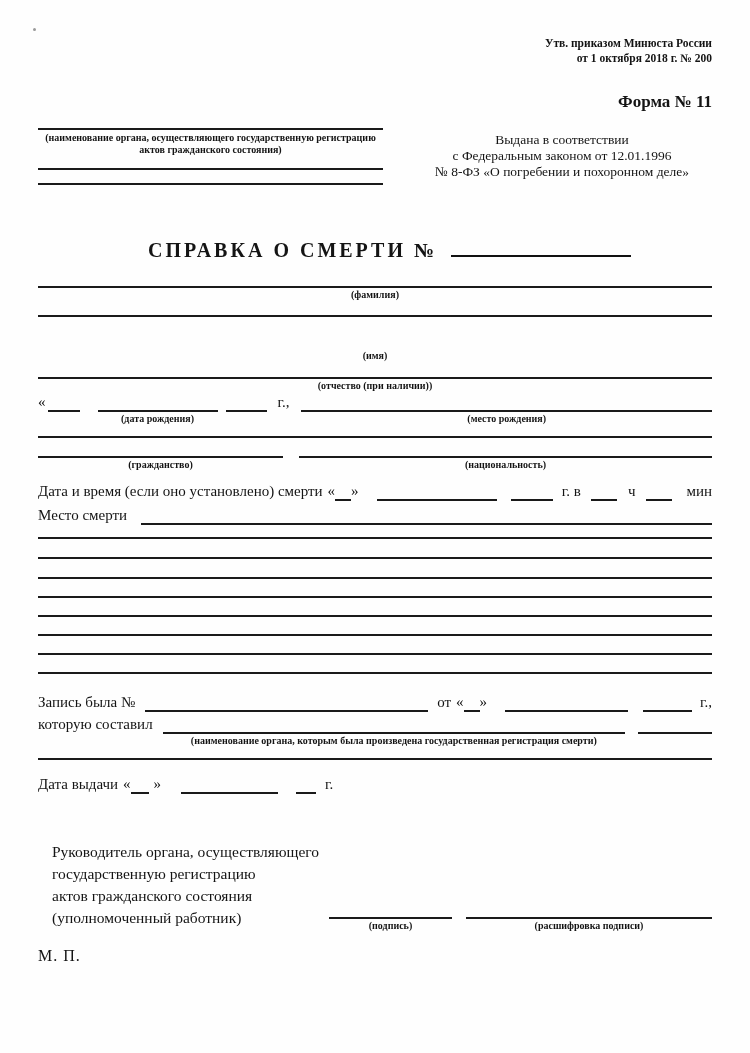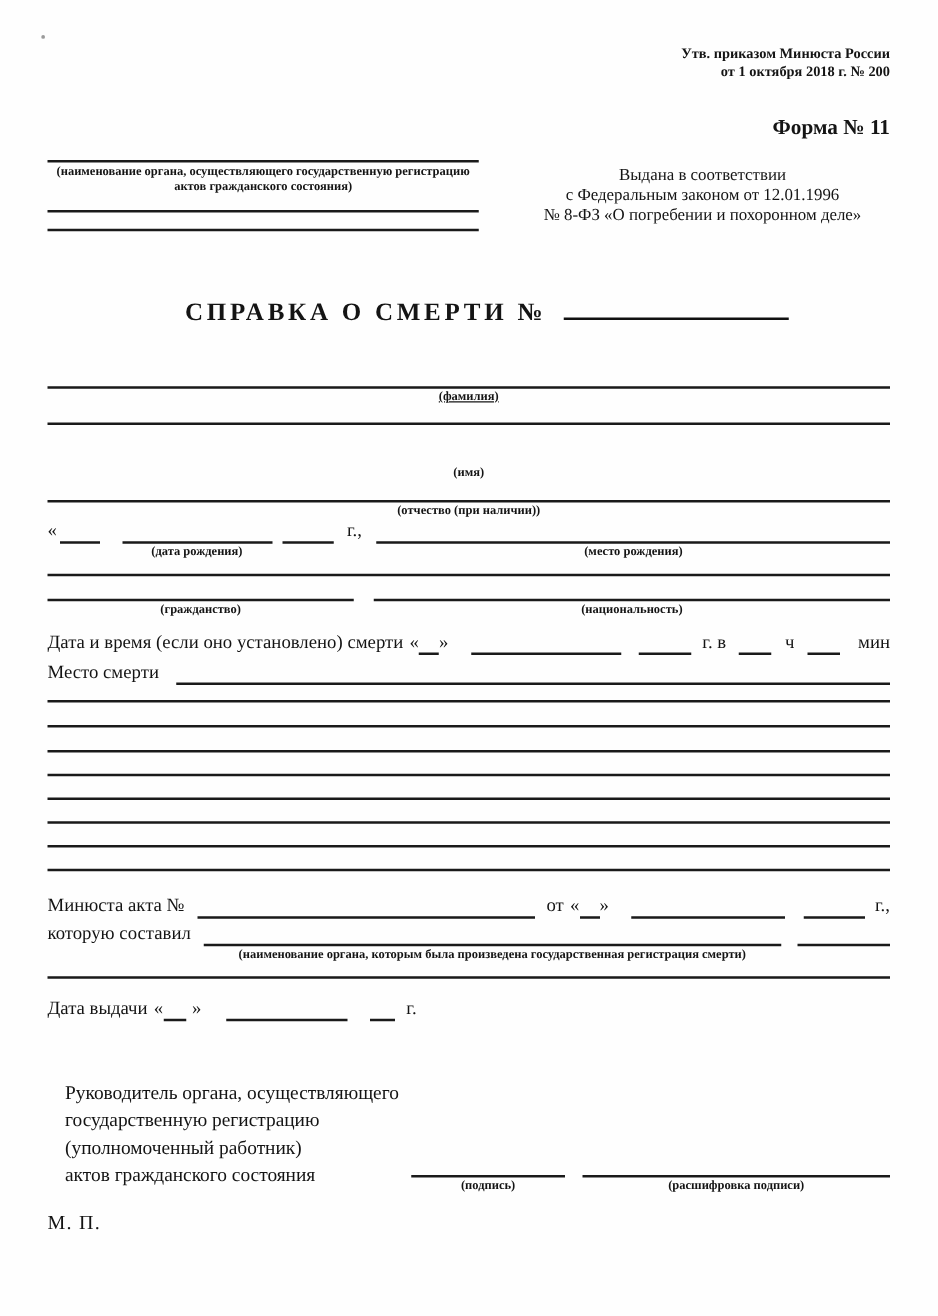--- a/index.html
+++ b/index.html
@@ -67,21 +67,21 @@
       <div>с Федеральным законом от 12.01.1996</div>
       <div>№ 8-ФЗ «О погребении и похоронном деле»</div>
     </div>
   </div>
 
   <div class="title-row">
     <span class="title-text">СПРАВКА О СМЕРТИ №</span>
     <span class="title-line"></span>
   </div>
 
-  <div class="cfield" style="margin-top:47px;text-decoration:underline;">
+  <div class="cfield" style="margin-top:24px;">
     <div class="rule"></div>
     <div class="cap">(фамилия)</div>
   </div>
   <div class="cfield" style="margin-top:14px;gap:32px;">
     <div class="rule"></div>
     <div class="cap">(имя)</div>
   </div>
   <div class="cfield" style="margin-top:15px;">
     <div class="rule"></div>
     <div class="cap">(отчество (при наличии))</div>
@@ -137,21 +137,21 @@
   <div class="rule" style="margin-top:18px;"></div>
 
   <div class="rule" style="margin-top:18px;"></div>
   <div class="rule" style="margin-top:17px;"></div>
   <div class="rule" style="margin-top:17px;"></div>
   <div class="rule" style="margin-top:17px;"></div>
   <div class="rule" style="margin-top:17px;"></div>
   <div class="rule" style="margin-top:17px;"></div>
 
   <div class="frow" style="margin-top:19px;">
-    <span class="lbl">Минюста акта №</span>
+    <span class="lbl">Запись была №</span>
     <span class="bl grow" style="margin-left:10px;"></span>
     <span class="lbl" style="margin-left:9px;text-align:center;">от</span>
     <span class="lbl" style="margin-left:5px;">«</span>
     <span class="bl" style="width:16px;"></span>
     <span class="lbl">»</span>
     <span class="bl" style="width:123px;margin-left:18px;"></span>
     <span class="bl" style="width:49px;margin-left:15px;"></span>
     <span class="lbl" style="margin-left:8px;">г.,</span>
   </div>
 
@@ -171,22 +171,22 @@
     <span class="bl" style="width:18px;"></span>
     <span class="lbl" style="margin-left:5px;">»</span>
     <span class="bl" style="width:97px;margin-left:20px;"></span>
     <span class="bl" style="width:20px;margin-left:18px;"></span>
     <span class="lbl" style="margin-left:9px;">г.</span>
   </div>
 
   <div class="footer">
     <div>Руководитель органа, осуществляющего</div>
     <div>государственную регистрацию</div>
+    <div>актов гражданского состояния</div>
     <div>(уполномоченный работник)</div>
-    <div>актов гражданского состояния</div>
     <div class="sig-wrap">
       <span class="fld sig-first">
         <span class="rule"></span>
         <span class="cap-sm">(подпись)</span>
       </span>
       <span class="fld grow">
         <span class="rule"></span>
         <span class="cap-sm">(расшифровка подписи)</span>
       </span>
     </div>

